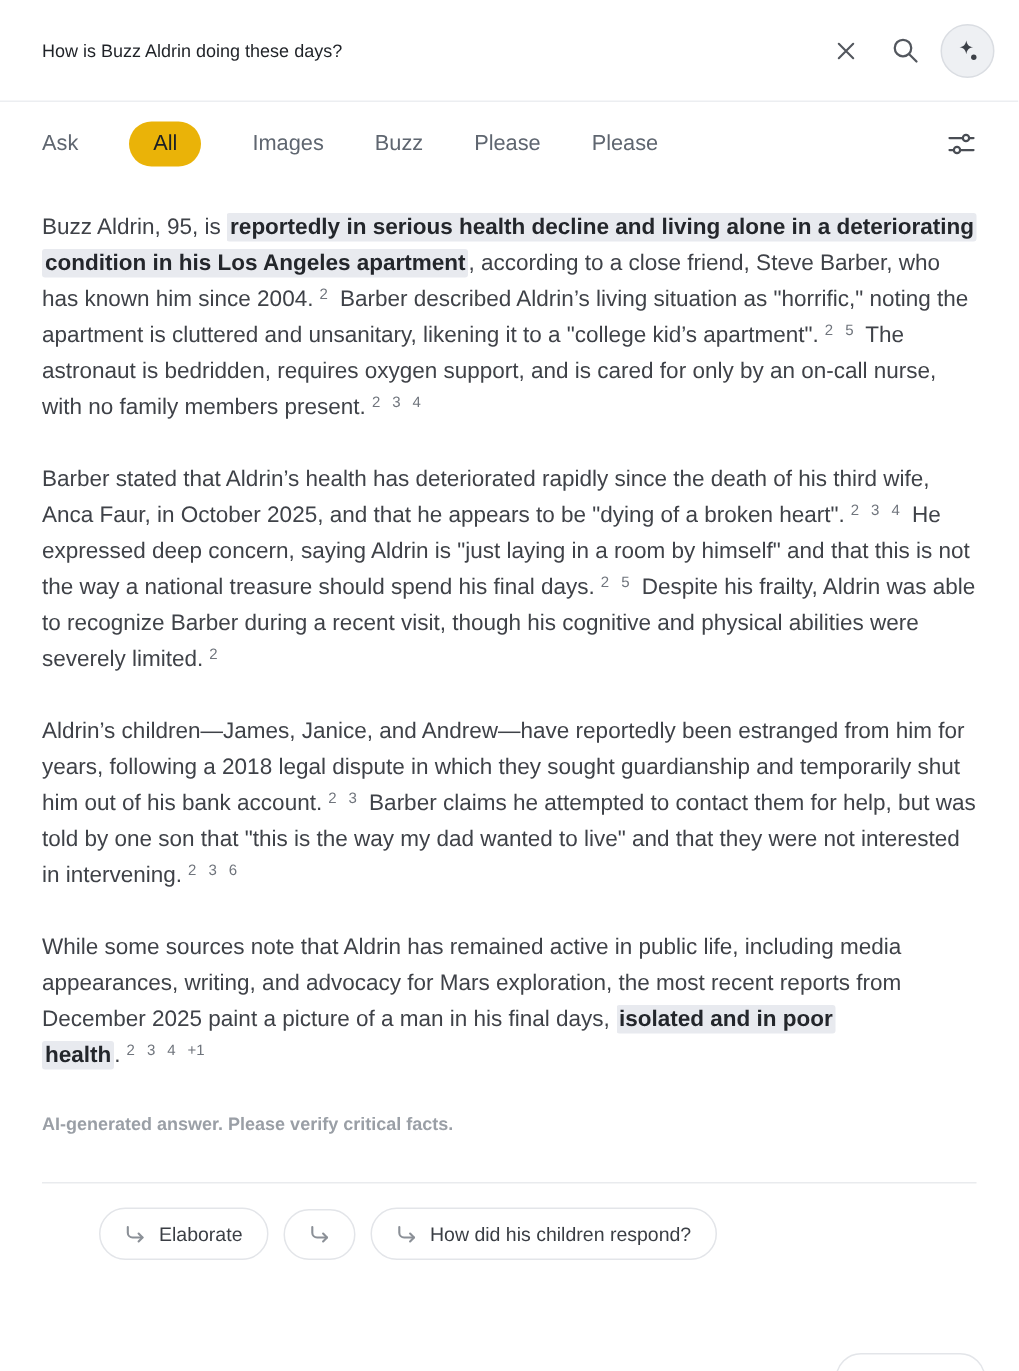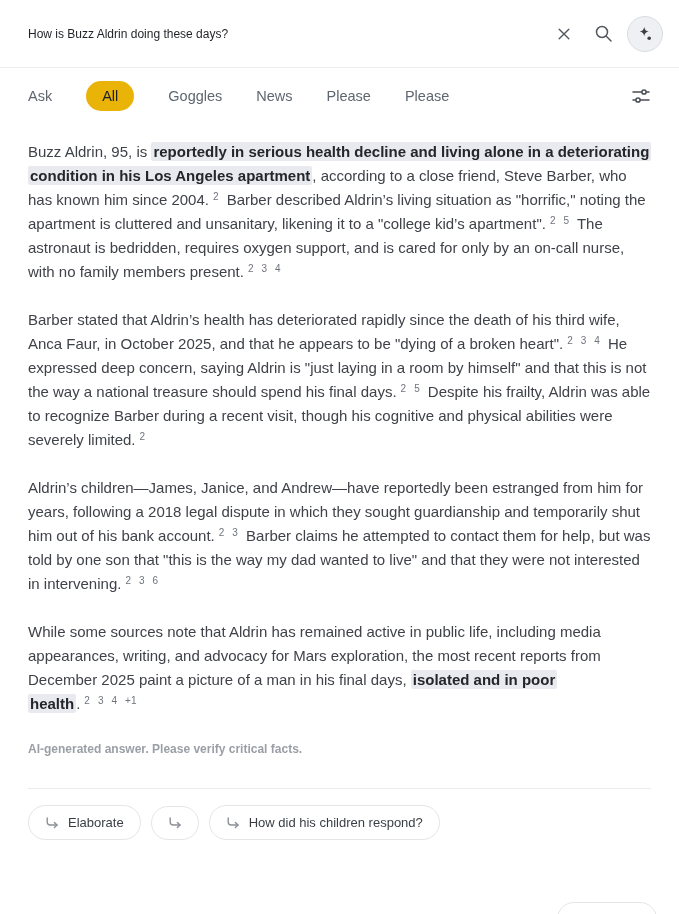--- a/index.html
+++ b/index.html
@@ -104,20 +104,21 @@
   
   .divider {
     border: none;
     border-top: 1px solid #e9ebee;
     margin: 32px 28px 0 28px;
   }
   .followups {
     display: flex; align-items: center; gap: 10px;
     padding: 16px 0 0 28px;
     white-space: nowrap;
+    margin-left: 38px;
   }
   .chip {
     display: inline-flex; align-items: center; gap: 9px;
     background: #ffffff;
     border: 1px solid #e3e5e9;
     border-radius: 18px;
     padding: 9px 16px;
     font-family: "Liberation Sans", sans-serif;
     font-size: 13px;
     color: #3a3e44;
@@ -163,22 +164,22 @@
           <circle cx="13.2" cy="13.2" r="1.8"></circle>
         </svg>
       </span>
     </button>
   </header>
 
   <nav class="tabs-row">
     <div class="tab-bar">
         <button class="tab">Ask</button>
         <button class="tab active">All</button>
-        <button class="tab">Goggles</button>
-        <button class="tab">News</button>
+        <button class="tab">Images</button>
+        <button class="tab">Buzz</button>
         <button class="tab">Please</button>
         <button class="tab">Please</button>
       </div>
     <button class="icon-btn filter-btn" aria-label="Filters">
       <span style="display:inline-flex">
         <svg width="20" height="20" viewBox="0 0 20 20" fill="none" stroke="currentColor" stroke-width="1.5" stroke-linecap="round">
           <path d="M2 6h8.5M15.5 6H18M2 14h2.5M9.5 14H18"></path>
           <circle cx="13" cy="6" r="2.1"></circle>
           <circle cx="7" cy="14" r="2.1"></circle>
         </svg>

